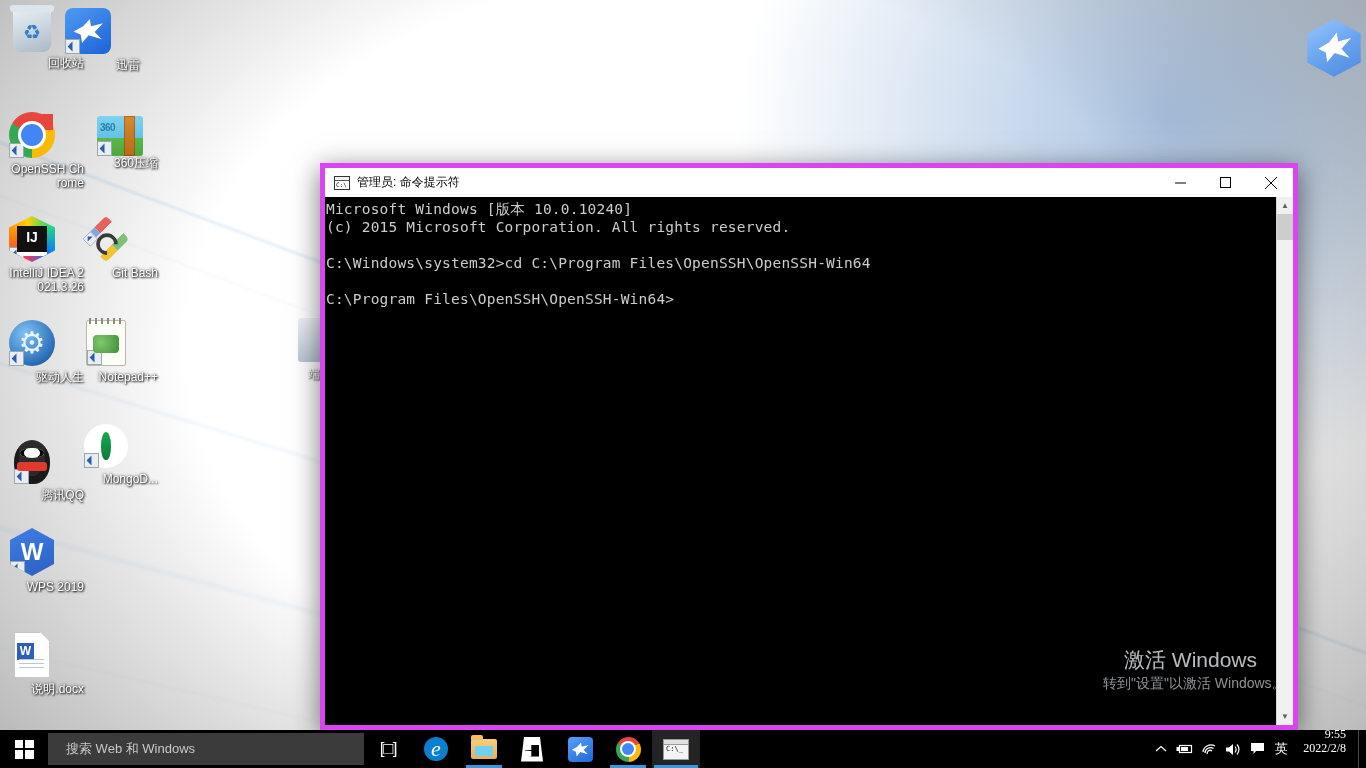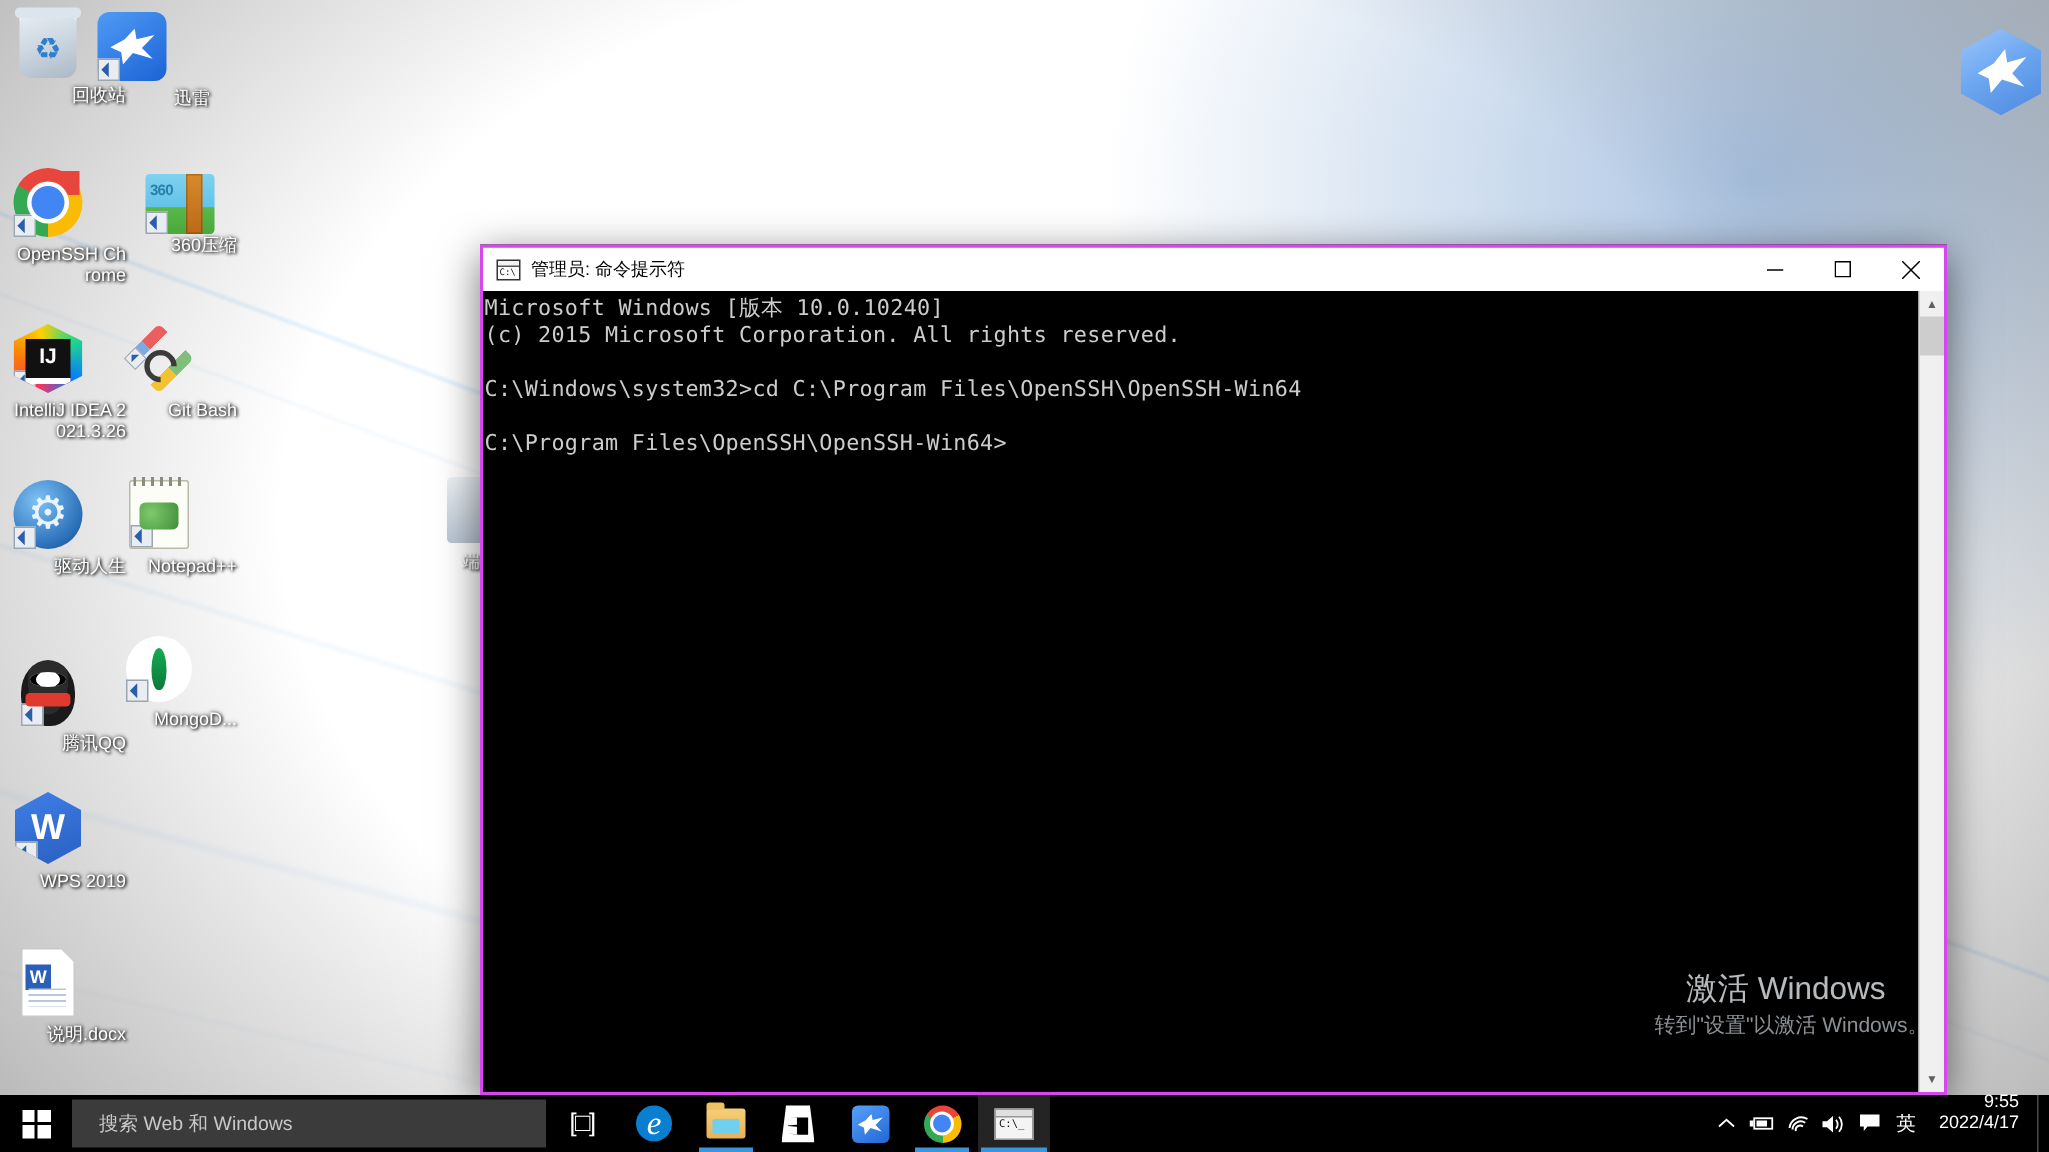--- a/index.html
+++ b/index.html
@@ -265,21 +265,21 @@
   }
   #activate-wm .wm-title { font-size: 21px; line-height: 27px; color: rgba(225,228,232,.82); margin-left: 21px; }
   #activate-wm .wm-sub   { font-size: 14px; line-height: 20px; color: rgba(200,205,212,.70); }
 
   
   #cmd-window {
     position: absolute;
     left: 320px; top: 163px;
     width: 978px; height: 567px;
     background: #000;
-    border: 2px solid #d946ef;
+    border: 5px solid #d946ef;
     box-shadow: 0 6px 26px rgba(0,0,0,.55);
     z-index: 2;
     display: flex; flex-direction: column;
   }
   #cmd-titlebar {
     height: 29px;
     background: #ffffff;
     display: flex; align-items: center;
     flex: 0 0 29px;
     user-select: none;
@@ -457,21 +457,21 @@
     margin-left:auto; display:flex; align-items:center;
     color:#ffffff;
   }
   .tray-ico {
     width: 24px; text-align:center; font-size: 14px; color:#fff;
     display:flex; align-items:center; justify-content:center; height:38px;
   }
   #tray-clock {
     padding: 0 12px 16px 10px;
     text-align: right; color:#fff; font-size:12px; line-height:14px;
-    display:flex; flex-direction:column; justify-content:center; height:38px;
+    display:flex; flex-direction:column; justify-content:center; height:38px;font-family:Liberation Serif, serif;
   }
   #show-desktop { width:8px; height:38px; border-left:1px solid #4a4a4a; }
 </style>
 </head>
 <body>
 
 <div id="desktop">
 
   <div class="glow"></div>
   <div class="streak s1"></div>
@@ -682,19 +682,19 @@
         <svg width="15" height="14" viewBox="0 0 15 14" aria-hidden="true">
           <path d="M1 1 H14 V9 H6 L3.5 12 V9 H1 Z" fill="#fff"></path>
         </svg>
       </div>
       <div class="tray-ico">
         <span style="font-size:13px;">英</span>
       </div>
 
       <div id="tray-clock">
         <div>9:55</div>
-        <div>2022/4/17</div>
+        <div>2022/2/8</div>
       </div>
 
       <div id="show-desktop"></div>
     </div>
   </div>
 </div>
 
 </body></html>

